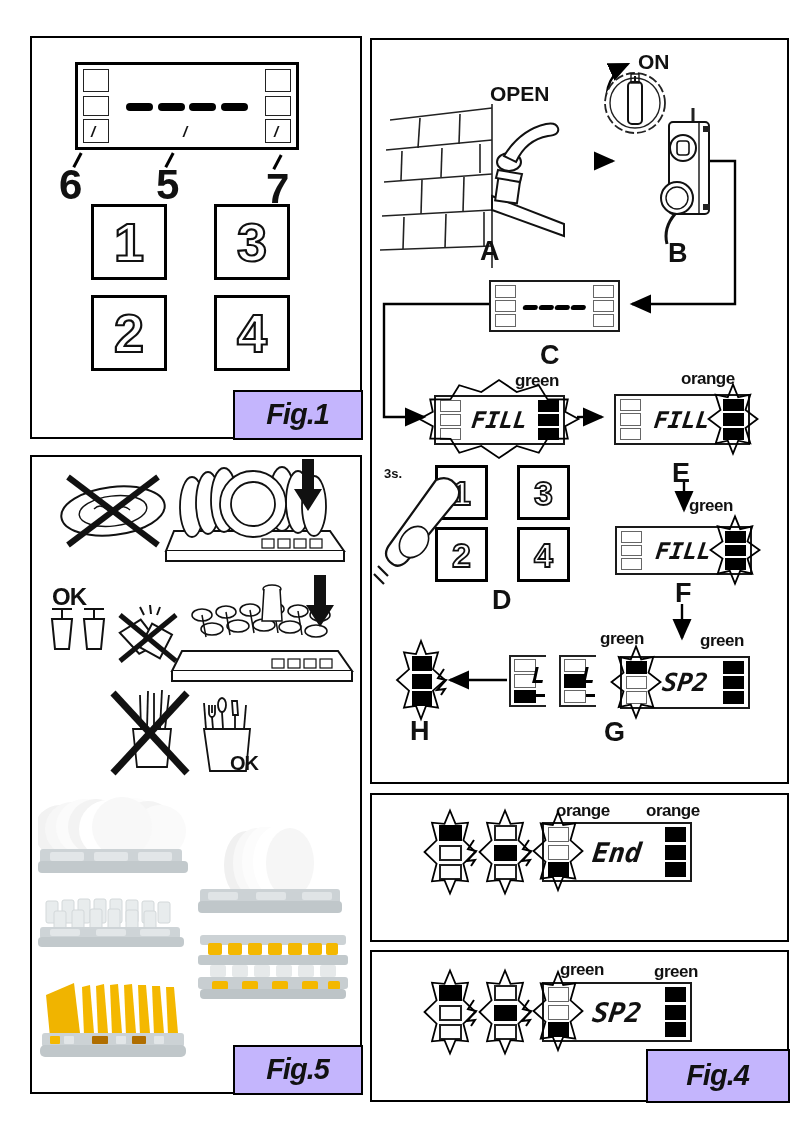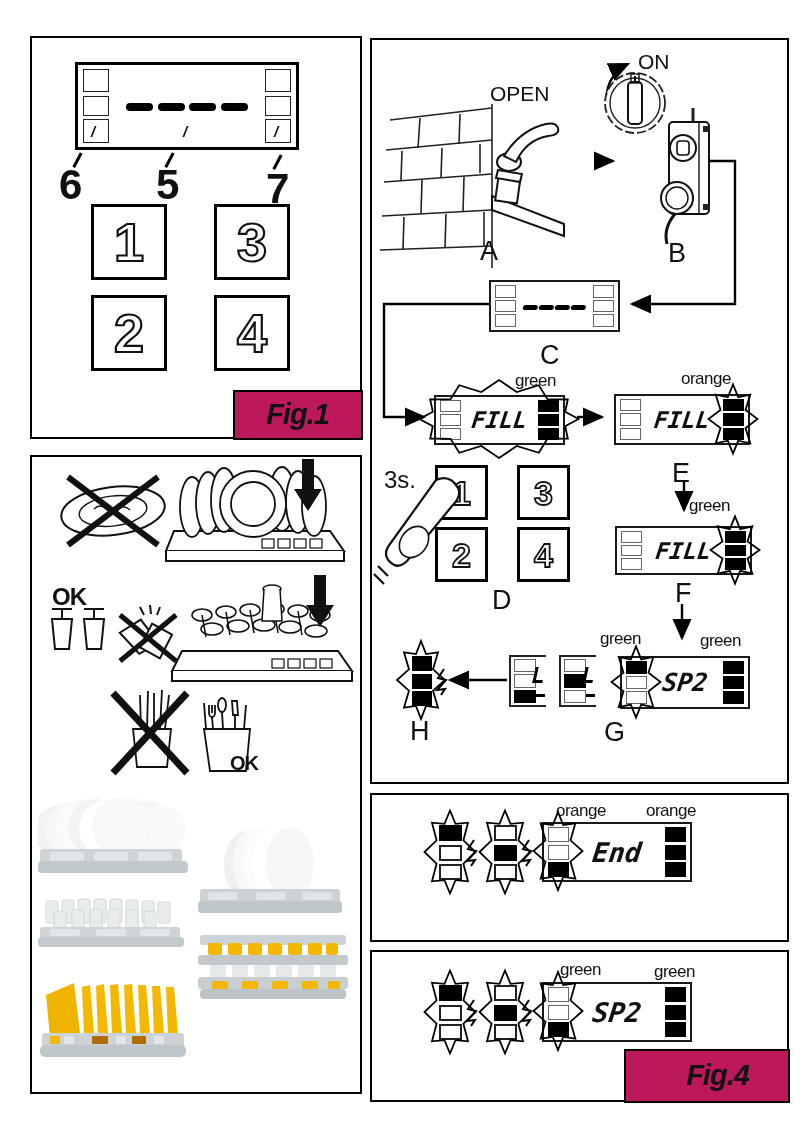--- a/index.html
+++ b/index.html
@@ -1,22 +1,22 @@
 <!DOCTYPE html>
 <html><head>
 <meta charset="utf-8">
 <style>
   html,body{margin:0;padding:0;background:#fff;}
   #page{position:relative;width:802px;height:1134px;background:#fff;overflow:hidden;
         font-family:"Liberation Sans",sans-serif;color:#111;}
   .panel{position:absolute;border:2.5px solid #000;background:#fff;}
-  .figlabel{position:absolute;border:2.5px solid #000;background:#be185d;display:flex;
+  .figlabel{position:absolute;border:2.5px solid #000;background:#c4b5fd;display:flex;
             align-items:center;justify-content:center;font-weight:800;font-style:italic;
             font-size:29px;letter-spacing:-1px;}
-  .lbl{position:absolute;font-weight:400;}
+  .lbl{position:absolute;font-weight:700;}
   .step{font-size:27px;}
   .led{font-size:17px;letter-spacing:-0.5px;}
   
   .disp{position:absolute;background:#fff;border:2.5px solid #1a1a1a;display:flex;
         padding:3px 4px;gap:3px;box-sizing:border-box;}
   .dcol{position:relative;width:21px;display:flex;flex-direction:column;justify-content:space-between;}
   .dcell{height:30%;border:1.6px solid #666;background:#fff;box-sizing:border-box;}
   .dcell.dk{border-color:#222;}
   .dcell.on{background:#000;border-color:#000;}
   .dtext{position:relative;flex:1;display:flex;align-items:center;justify-content:center;
@@ -244,21 +244,21 @@
         <div class="dcell on"></div>
           <div class="dcell on"></div>
           <div class="dcell on"></div>
       <svg width="2" height="2" style="position: absolute; left: 50%; top: 50%; margin: -1px; overflow: visible; pointer-events: none; z-index: 3;">
             <polygon points="24.5,0.0 12.5,8.6 17.3,23.7 5.2,20.8 0.0,33.5 -5.2,20.8 -17.3,23.7 -12.5,8.6 -24.5,0.0 -12.5,-8.6 -17.3,-23.7 -5.2,-20.8 -0.0,-33.5 5.2,-20.8 17.3,-23.7 12.5,-8.6 " fill="none" stroke="#000" stroke-width="1.8"></polygon>
           </svg>
         </div>
     </div>
     <span class="lbl step" style="left:303px;top:538px;">F</span>
 
-    <span class="lbl" style="left:12px;top:426px;font-size:24px;">3s.</span>
+    <span class="lbl" style="left:12px;top:426px;font-size:13px;">3s.</span>
     <div class="btn" style="left:63px;top:425px;width:47px;height:49px;">
         <span class="digit sm">1</span>
       </div>
     <div class="btn" style="left:145px;top:425px;width:47px;height:49px;">
         <span class="digit sm">3</span>
       </div>
     <div class="btn" style="left:63px;top:487px;width:47px;height:49px;">
         <span class="digit sm">2</span>
       </div>
     <div class="btn" style="left:145px;top:487px;width:47px;height:49px;">
@@ -404,21 +404,21 @@
             <polygon points="24.5,0.0 12.5,10.7 17.3,27.6 5.2,25.9 0.0,39.0 -5.2,25.9 -17.3,27.6 -12.5,10.7 -24.5,0.0 -12.5,-10.7 -17.3,-27.6 -5.2,-25.9 -0.0,-39.0 5.2,-25.9 17.3,-27.6 12.5,-10.7 " fill="none" stroke="#000" stroke-width="1.8"></polygon>
           </svg>
         </div>
       <div class="dtext" style="font-size:27px;">SP2</div>
       <div class="dcol">
         <div class="dcell on"></div>
           <div class="dcell on"></div>
           <div class="dcell on"></div>
       </div>
     </div>
-    <div class="figlabel" style="right:-2.5px;bottom:-2.5px;width:140px;height:50px;padding-left:22px;">Fig.4</div>
+    <div class="figlabel" style="right:-2.5px;bottom:-2.5px;width:140px;height:50px;">Fig.4</div>
   </div>
 
   <div class="panel" style="left:30px;top:455px;width:328px;height:635px;">
 
     <svg class="art" style="left:22px;top:12px;" width="118" height="85" viewBox="0 0 118 85">
       <ellipse cx="59" cy="42" rx="52" ry="24" transform="rotate(-7 59 42)" fill="#fff" stroke="#111" stroke-width="2"></ellipse>
       <ellipse cx="59" cy="42" rx="34" ry="15" transform="rotate(-7 59 42)" fill="none" stroke="#111" stroke-width="1.4"></ellipse>
       <path d="M40,40 q6,-6 12,0 q6,6 12,0 q6,-5 12,1" fill="none" stroke="#111" stroke-width="1.4"></path>
       <line x1="14" y1="8" x2="104" y2="76" stroke="#111" stroke-width="6"></line>
       <line x1="104" y1="8" x2="14" y2="76" stroke="#111" stroke-width="6"></line>
@@ -634,15 +634,16 @@
       <rect x="2" y="58" width="142" height="14" rx="3" fill="#ccd2d5"></rect>
       <rect x="0" y="70" width="146" height="12" rx="5" fill="#c0c7ca"></rect>
       <rect x="10" y="61" width="10" height="8" rx="1" fill="#f4b800"></rect>
       <rect x="24" y="61" width="10" height="8" rx="1" fill="#e2e6e8"></rect>
       <rect x="52" y="61" width="16" height="8" rx="1" fill="#b06e00"></rect>
       <rect x="76" y="61" width="10" height="8" rx="1" fill="#e2e6e8"></rect>
       <rect x="92" y="61" width="14" height="8" rx="1" fill="#b06e00"></rect>
       <rect x="114" y="61" width="10" height="8" rx="1" fill="#e2e6e8"></rect>
     </svg>
 
+    <div class="figlabel" style="right:-2.5px;bottom:-2.5px;width:126px;height:46px;">Fig.5</div>
   </div>
 
 </div>
 
 </body></html>

